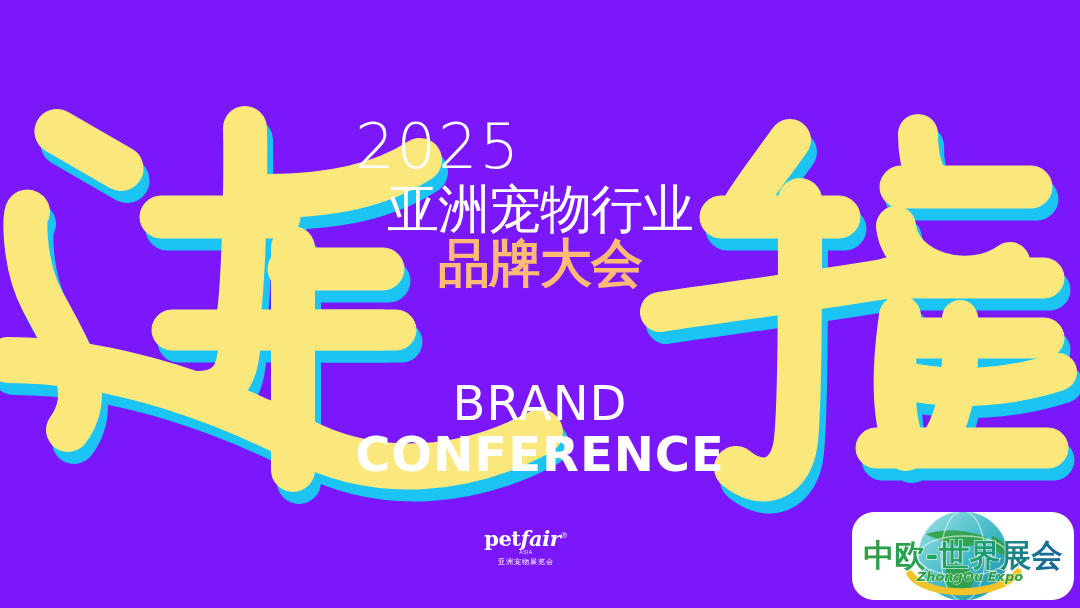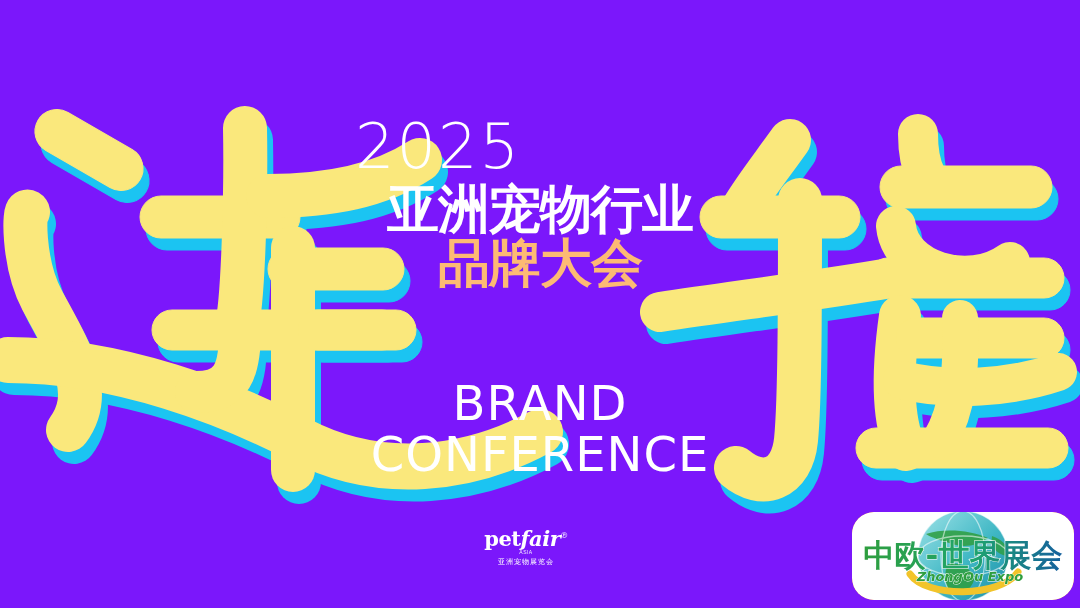--- a/index.html
+++ b/index.html
@@ -31,40 +31,40 @@
     color:#FFFFFF;
     font-size:62px;line-height:62px;
     font-weight:300;
     letter-spacing:2px;
     font-family:"DejaVu Sans",sans-serif;
   }
   .cn-line1{
     position:absolute;left:0;top:182px;width:1080px;
     color:#FFFFFF;
     font-size:52px;line-height:54px;
-    font-weight:bold;letter-spacing:-1px;
+    font-weight:normal;letter-spacing:-1px;
   }
   .cn-line2{
     position:absolute;left:0;top:236px;width:1080px;
     color:#fdba74;
     font-size:52px;line-height:54px;
     font-weight:bold;letter-spacing:-1px;
   }
   .en-line1{
     position:absolute;left:0;top:378px;width:1080px;
     color:#FFFFFF;
     font-size:48px;line-height:50px;
     font-weight:400;letter-spacing:1px;
     font-family:"DejaVu Sans",sans-serif;
   }
   .en-line2{
     position:absolute;left:0;top:428px;width:1080px;
     color:#FFFFFF;
     font-size:48px;line-height:52px;
-    font-weight:400;letter-spacing:1px;
+    font-weight:700;letter-spacing:1px;
     font-family:"DejaVu Sans",sans-serif;
   }
 
   
   .logo-row{
     position:absolute;left:0;top:528px;width:1080px;
     display:flex;justify-content:center;align-items:flex-end;gap:28px;
   }
   .petfair{
     display:flex;flex-direction:column;align-items:center;

